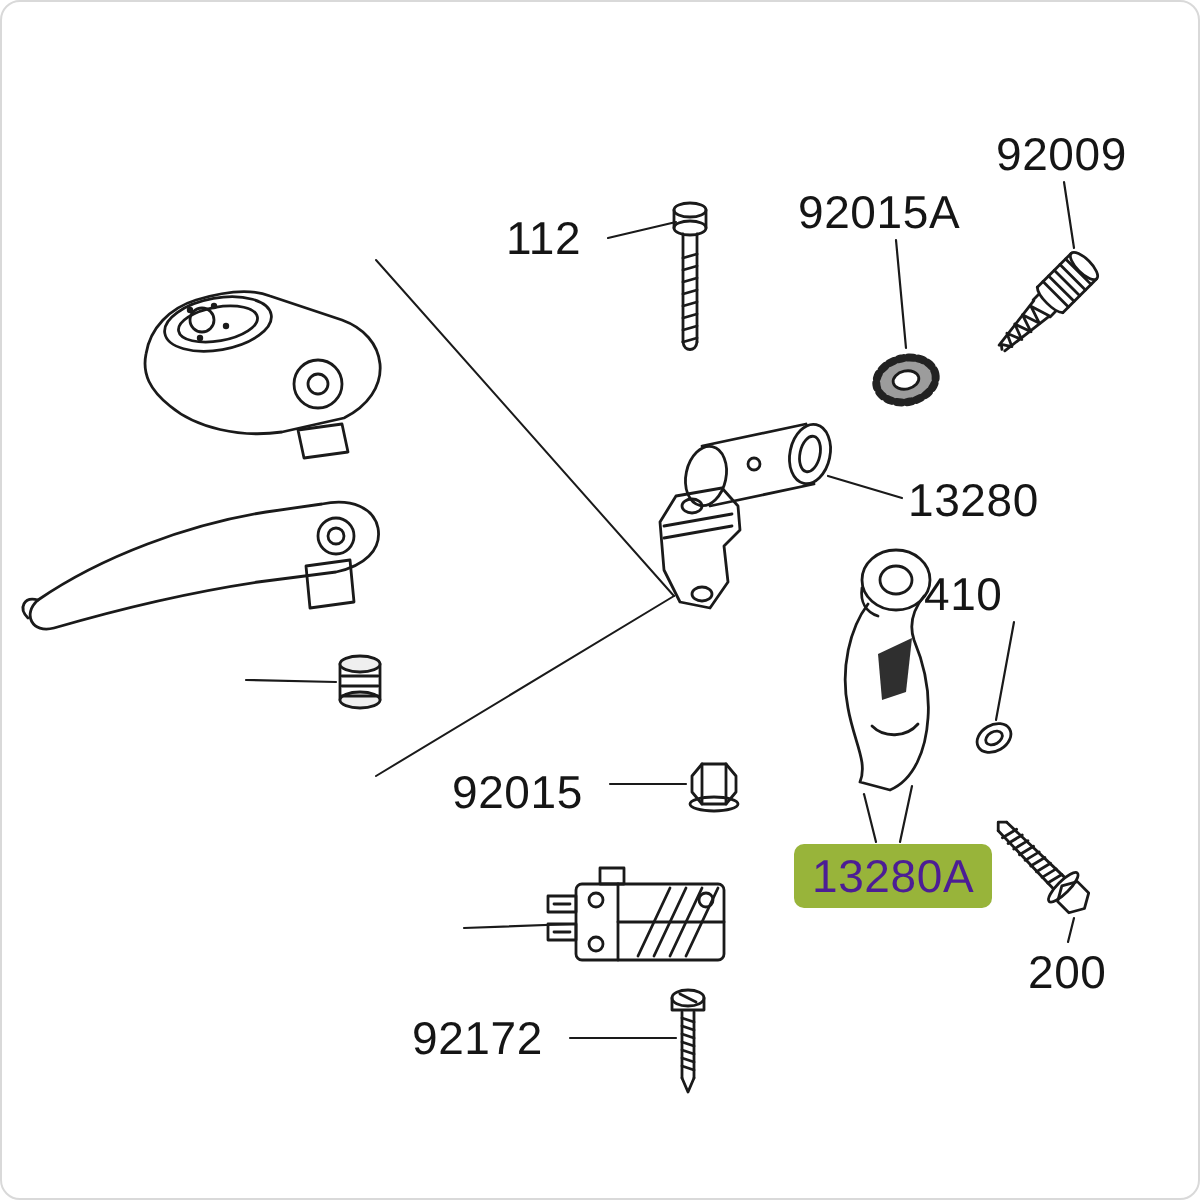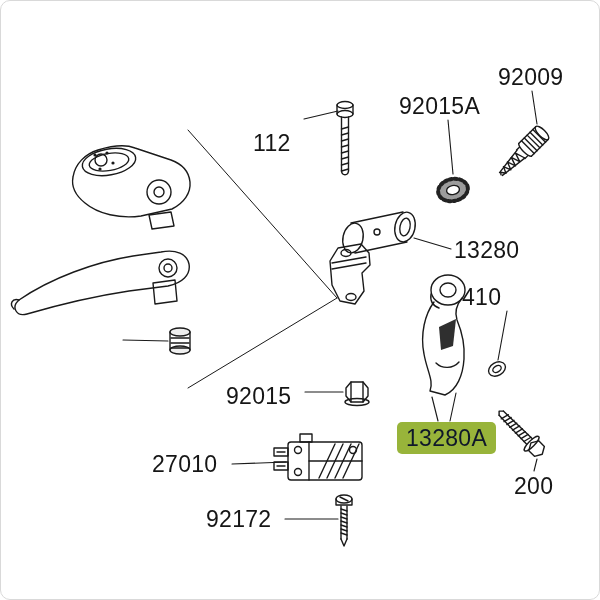--- a/index.html
+++ b/index.html
@@ -23,21 +23,21 @@
     color:#151515;
     letter-spacing:0.3px;
     white-space:nowrap;
     line-height:1.15;
     cursor:default;
   }
   .lbl.highlight {
     background:var(--highlight,#98b43a);
     padding:3px 9px;
     border-radius:5px;
-    color:#0f172a;
+    color:#4c1d95;
   }
 </style>
 </head>
 <body>
 
 <div class="stage">
 
   <svg width="600" height="600" viewBox="0 0 600 600">
     <g stroke="#1a1a1a" fill="none" stroke-width="1.4" stroke-linecap="round" stroke-linejoin="round">
 
@@ -212,33 +212,32 @@
         <line x1="304" y1="391" x2="342" y2="391"></line>
         <line x1="533" y1="470" x2="536" y2="458"></line>
         <line x1="231" y1="463" x2="285" y2="461"></line>
         <line x1="284" y1="518" x2="337" y2="518"></line>
         <line x1="437" y1="420" x2="431" y2="396"></line>
         <line x1="449" y1="420" x2="455" y2="392"></line>
       </g>
     </g>
   </svg>
 
-  <div class="lbl" style="left:252px; top:105px;margin-top:24px;">112</div>
+  <div class="lbl" style="left:252px; top:105px;">112</div>
 
   <div class="lbl" style="left:398px; top:92px;text-align:right;">92015A</div>
 
   <div class="lbl" style="left:497px; top:63px;">92009</div>
 
   <div class="lbl" style="left:453px; top:236px;">13280</div>
 
 
   <div class="lbl" style="left:461px; top:283px;">410</div>
 
   <div class="lbl" style="left:225px; top:382px;">92015</div>
 
   <div class="lbl highlight" style="left:396px; top:421px;">13280A</div>
 
   <div class="lbl" style="left:513px; top:472px;">200</div>
 
-  <div class="lbl" style="left:151px; top:450px;">27010</div>
 
   <div class="lbl" style="left:205px; top:505px;">92172</div>
 </div>
 
 </body></html>

